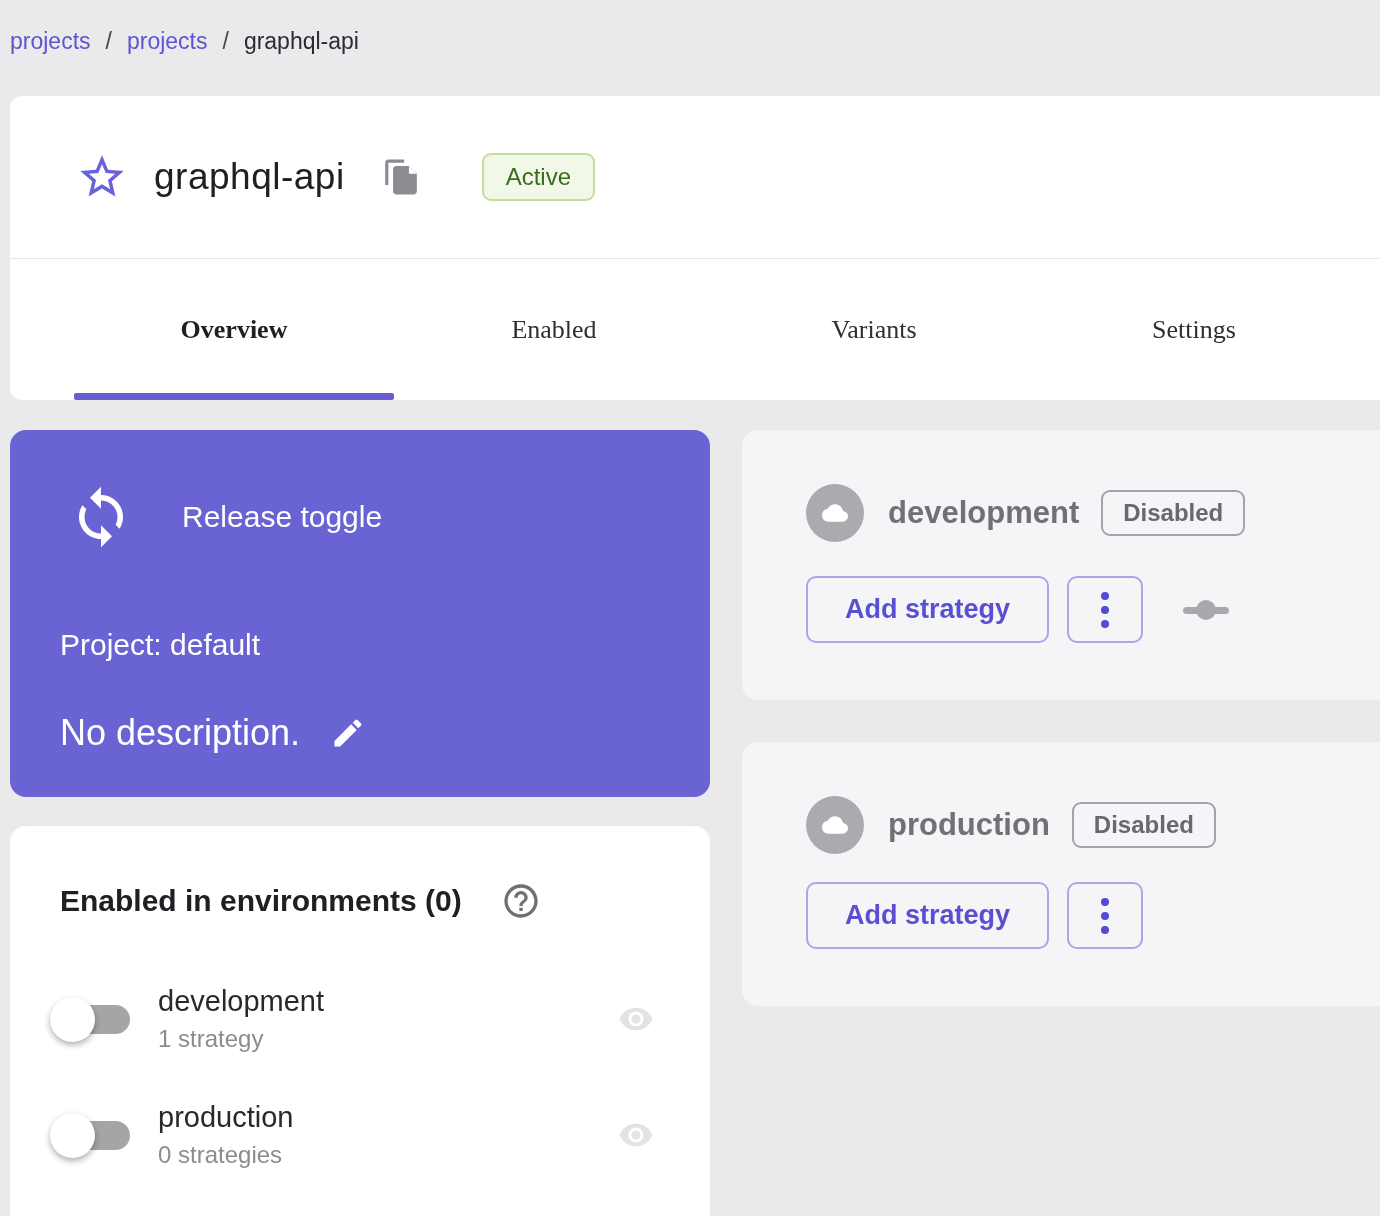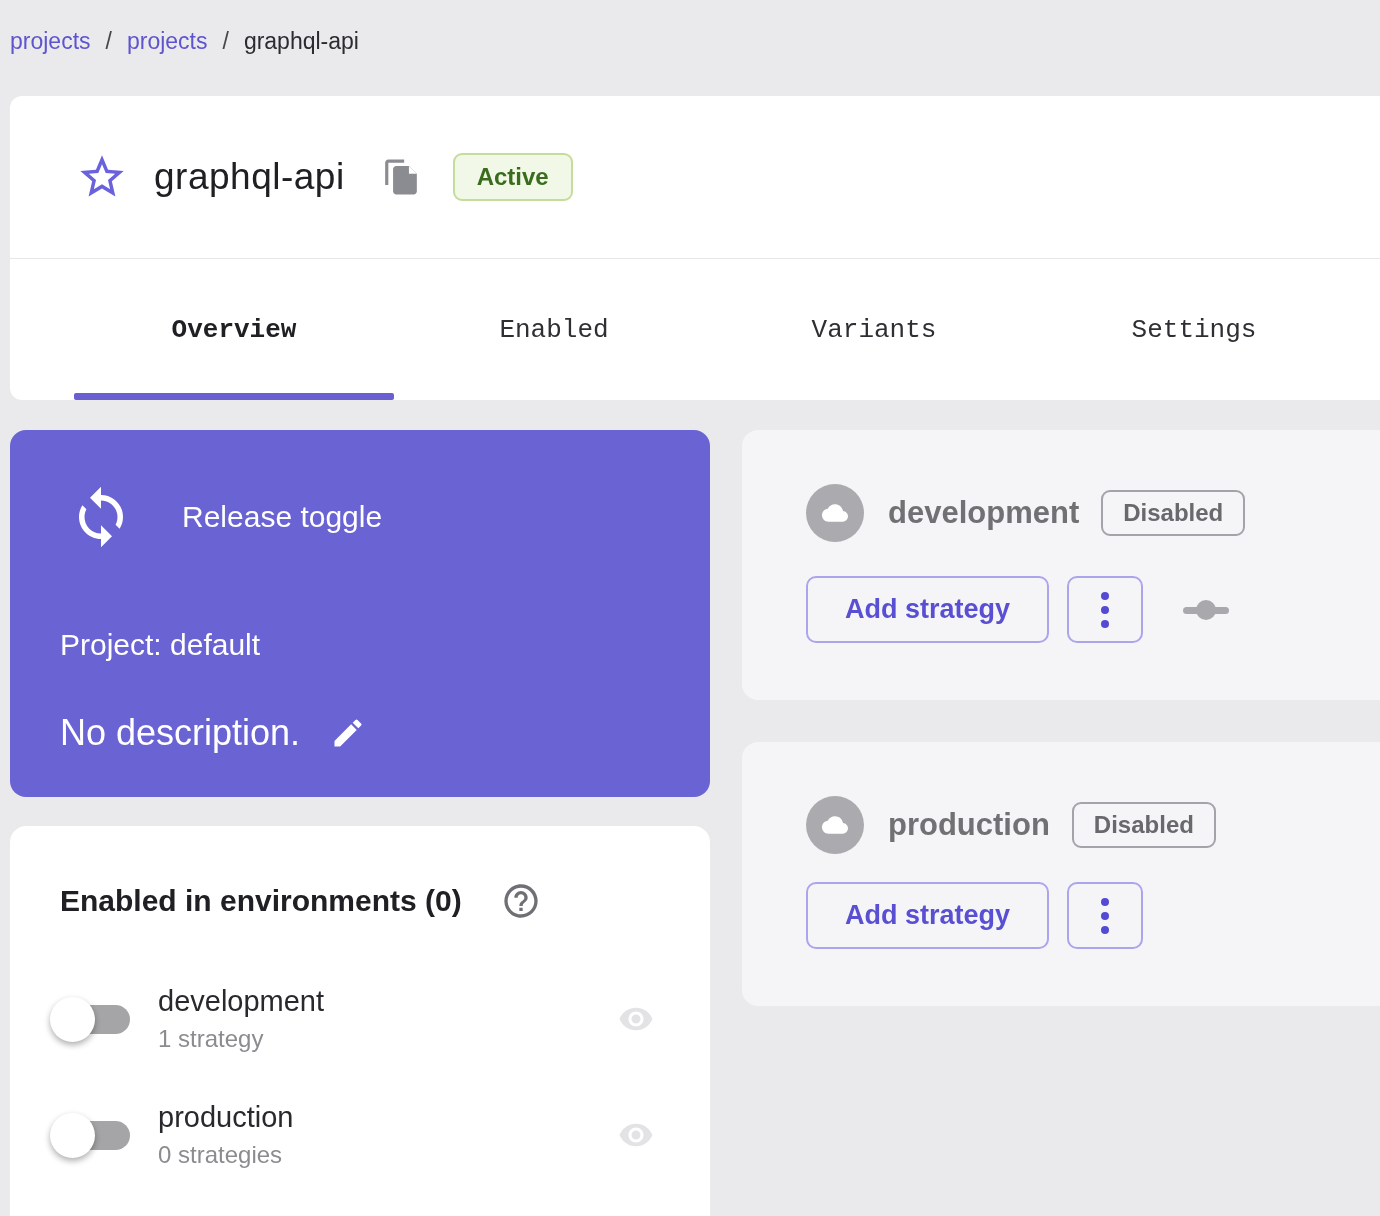--- a/index.html
+++ b/index.html
@@ -24,25 +24,25 @@
   .breadcrumb .crumb-sep{color:#46464b}
   .breadcrumb .crumb-current{color:#2b2b30}
   
   .header-card{position:absolute;left:10px;top:96px;width:1370px;height:304px;background:var(--surface);border-radius:12px 0 0 12px}
   .header-row{display:flex;align-items:center;height:162px;padding-left:66px}
   .star-btn{width:52px;height:52px;color:#6a62dd;cursor:pointer;flex:0 0 auto;background:none;border:none;display:flex;align-items:center;justify-content:center}
   .star-btn svg{width:52px;height:52px}
   .page-title{font-size:37px;font-weight:500;color:#202024;margin-left:26px;letter-spacing:.5px}
   .copy-btn{width:40px;height:40px;margin-left:36px;color:#8b8b92;background:none;border:none;cursor:pointer;display:flex;align-items:center;justify-content:center}
   .copy-btn svg{width:38px;height:38px}
-  .status-chip{margin-left:32px;background:var(--green-bg);border:2px solid var(--green-border);color:var(--green-text);font-size:24px;font-weight:700;border-radius:9px;padding:10px 22px;line-height:1}
+  .status-chip{margin-left:61px;background:var(--green-bg);border:2px solid var(--green-border);color:var(--green-text);font-size:24px;font-weight:400;border-radius:9px;padding:10px 22px;line-height:1}
   .header-divider{height:1px;background:var(--divider)}
   
   .tabs{position:relative;height:141px;display:flex;align-items:center;padding-left:64px}
-  .tab{width:320px;text-align:center;font-size:26px;color:#2e2e33;cursor:pointer;background:none;border:none;font-family:Liberation Mono, monospace}
+  .tab{width:320px;text-align:center;font-size:26px;color:#2e2e33;cursor:pointer;background:none;border:none;font-family:Liberation Serif, serif}
   .tab.active{font-weight:700;color:#202024}
   .tab-indicator{position:absolute;left:64px;bottom:0;width:320px;height:7px;background:#6a5fd0;border-radius:2px}
   
   .toggle-card{position:absolute;left:10px;top:430px;width:700px;height:367px;background:var(--purple-card);border-radius:16px;color:#fff}
   .tc-head{position:absolute;left:58px;top:54px;display:flex;align-items:center;gap:48px}
   .tc-head svg{width:66px;height:66px}
   .tc-type{font-size:30px}
   .tc-project{position:absolute;left:50px;top:198px;font-size:30px}
   .tc-desc{position:absolute;left:50px;top:282px;display:flex;align-items:center;gap:28px;font-size:36px}
   .edit-btn{width:40px;height:40px;background:none;border:none;color:#fff;cursor:pointer;display:flex;align-items:center;justify-content:center}

